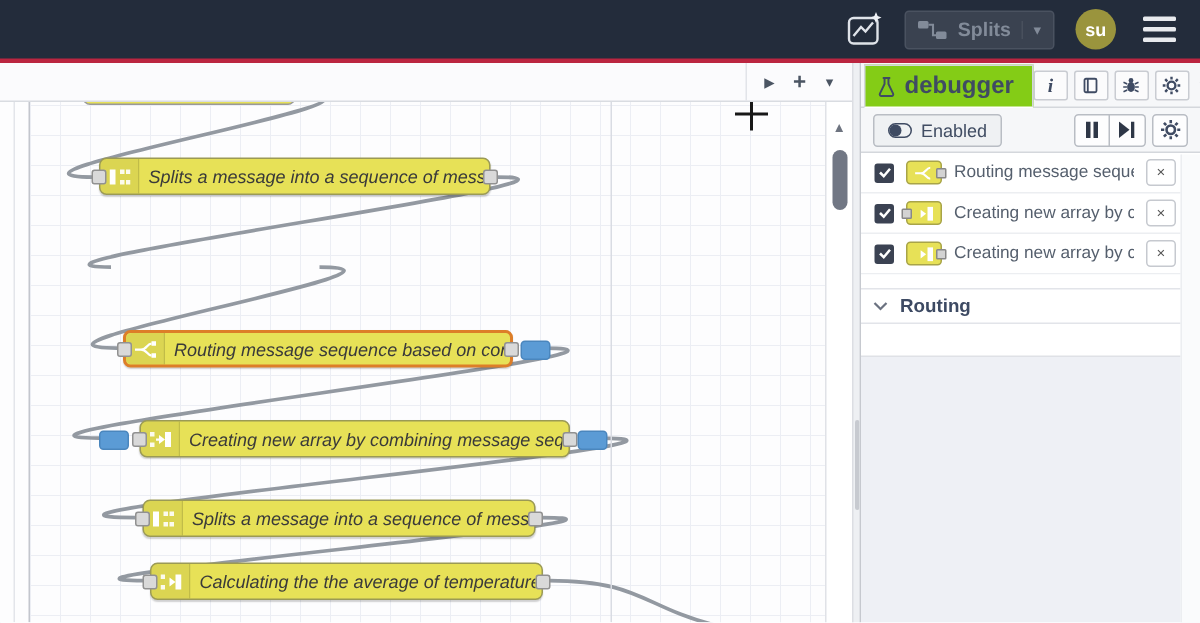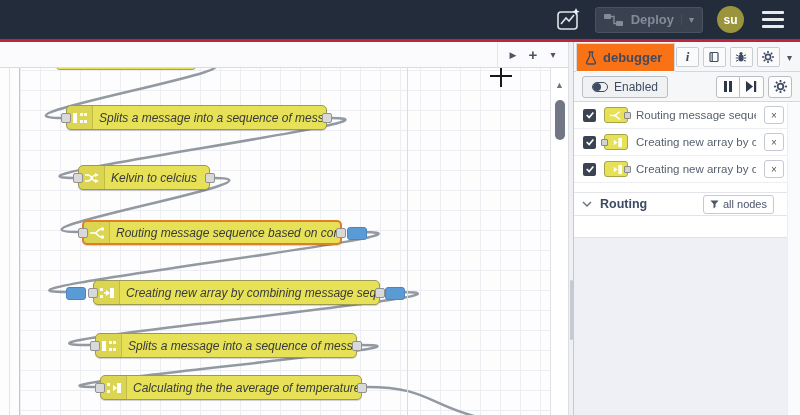--- a/index.html
+++ b/index.html
@@ -54,21 +54,21 @@
   .vscroll { width:18px; background:#ffffff; border-left:1px solid #e0e2e7; position:relative; flex:0 0 18px; }
   .vscroll .arrow-up { position:absolute; top:12px; left:0; right:0; text-align:center; color:#6e7480; font-size:9px; cursor:pointer; }
   .vscroll .thumb { position:absolute; top:32px; left:4px; width:10px; height:40px; background:#717784; border-radius:5px; cursor:pointer; }
 
   .splitter { width:5px; background:#eef0f3; border-left:1px solid #dcdee3; position:relative; cursor:col-resize; flex:0 0 5px; }
   .splitter .grip { position:absolute; top:238px; left:1px; width:3px; height:60px; background:#c7cad0; border-radius:2px; }
 
   
   .sidebar { width:227px; flex:0 0 227px; background:#fff; border-left:1px solid #c6c9cf; display:flex; flex-direction:column; position:relative; }
   .sb-tabs { height:30px; flex:0 0 30px; background:#f6f7f9; border-bottom:1px solid #d4d7dc; display:flex; align-items:flex-end; }
-  .sb-tab { height:29px; margin-bottom:-1px; background:#f97316; border:1px solid #d4d7dc; border-bottom:1px solid #fff; display:flex; align-items:center; gap:6px; padding:0 12px 0 8px; margin-left:2px; font-size:13px; font-weight:bold; color:#3f4b63; cursor:pointer; }
+  .sb-tab { height:29px; margin-bottom:-1px; background:#84cc16; border:1px solid #d4d7dc; border-bottom:1px solid #fff; display:flex; align-items:center; gap:6px; padding:0 12px 0 8px; margin-left:2px; font-size:16px; font-weight:bold; color:#3f4b63; cursor:pointer; }
   .sb-tabbtns { margin-left:auto; display:flex; align-items:center; gap:4px; padding-right:5px; padding-bottom:4px; }
   .sb-tabbtn { width:23px; height:20px; border:1px solid #c9ccd2; border-radius:2px; background:#fbfbfc; display:flex; align-items:center; justify-content:center; color:#3f4b63; cursor:pointer; }
   .sb-tabbtn.info { font-family:"Liberation Serif", serif; font-style:italic; font-weight:bold; font-size:13px; }
   .sb-caret { color:#4b5563; font-size:10px; padding:0 3px; cursor:pointer; }
 
   .sb-toolbar { height:30px; flex:0 0 30px; background:#f6f7f9; border-bottom:1px solid #d4d7dc; display:flex; align-items:center; padding:0 8px; }
   .enabled-btn { height:22px; border:1px solid #b9bdc4; border-radius:3px; background:#eff1f3; display:flex; align-items:center; gap:6px; padding:0 9px; font-size:12px; color:#414d63; cursor:pointer; }
   .toggle-glyph { width:16px; height:10px; border:1px solid #3f4b63; border-radius:5px; position:relative; }
   .toggle-glyph::before { content:""; position:absolute; left:0px; top:0px; width:8px; height:8px; border-radius:50%; background:#3f4b63; }
   .sb-toolbar-right { margin-left:auto; display:flex; align-items:center; gap:4px; }
@@ -107,21 +107,21 @@
         <polyline points="6,17 11,11 14,14 19,8" fill="none" stroke="#dfe3e9" stroke-width="1.6"></polyline>
         <path d="M21,1 l1.1,2.6 2.6,1.1 -2.6,1.1 -1.1,2.6 -1.1,-2.6 -2.6,-1.1 2.6,-1.1 z" fill="#eef1f5"></path>
       </svg>
     </div>
     <div class="deploy-btn">
       <svg width="20" height="14" viewBox="0 0 20 14">
         <rect x="0" y="1" width="7" height="5" rx="1" fill="#828b99"></rect>
         <rect x="12" y="8" width="7" height="5" rx="1" fill="#828b99"></rect>
         <path d="M7,3.5 H10 V10.5 H12" fill="none" stroke="#828b99" stroke-width="1.4"></path>
       </svg>
-      <span class="deploy-label">Deploy</span>
+      <span class="deploy-label">Splits</span>
       <span class="deploy-caret">▾</span>
     </div>
     <div class="avatar">su</div>
     <div class="hamburger">
       <div></div>
         <div></div>
         <div></div>
     </div>
   </div>
 
@@ -161,32 +161,20 @@
                   <rect x="11" y="1" width="3" height="3" fill="#fff" opacity="0.9"></rect>
                   <rect x="7" y="8" width="3" height="3" fill="#fff" opacity="0.9"></rect>
                   <rect x="11" y="8" width="3" height="3" fill="#fff" opacity="0.9"></rect>
                 </svg>
             </div>
             <div class="node-label">Splits a message into a sequence of messages.</div>
             <div class="port in"></div>
             <div class="port out"></div>
           </div>
 
-          <div class="node" style="left:78px; top:97px; width:132px;">
-            <div class="node-icon-area">
-              <svg width="14" height="12" viewBox="0 0 14 12">
-                  <path d="M0,3 h3 C7,3 7,9 10,9 M0,9 h3 C7,9 7,3 10,3" fill="none" stroke="#fff" stroke-width="1.5"></path>
-                  <path d="M10,7 l4,2 -4,2 z" fill="#fff"></path>
-                  <path d="M10,1 l4,2 -4,2 z" fill="#fff"></path>
-                </svg>
-            </div>
-            <div class="node-label">Kelvin to celcius</div>
-            <div class="port in"></div>
-            <div class="port out"></div>
-          </div>
 
           <div class="node selected" style="left:82px; top:152px; width:260px;">
             <div class="node-icon-area">
               <svg width="14" height="12" viewBox="0 0 14 12">
                   <path d="M0,6 h4 M4,6 C8,6 8,2 11,2 M4,6 C8,6 8,10 11,10" fill="none" stroke="#fff" stroke-width="1.5"></path>
                   <rect x="11" y="0.5" width="3" height="3" fill="#fff"></rect>
                   <rect x="11" y="8.5" width="3" height="3" fill="#fff"></rect>
                 </svg>
             </div>
             <div class="node-label">Routing message sequence based on condition</div>
@@ -390,26 +378,20 @@
         <div class="x-btn">×</div>
       </div>
 
       <div class="bp-spacer"></div>
 
       <div class="section-header msg-header">
         <svg width="10" height="8" viewBox="0 0 10 8">
             <polyline points="1,2 5,6 9,2" fill="none" stroke="#6b7280" stroke-width="1.5"></polyline>
           </svg>
         <span class="section-title">Routing</span>
-        <div class="filter-btn">
-          <svg width="9" height="9" viewBox="0 0 11 11">
-              <path d="M0.5,0.5 h10 l-3.8,4.5 v3.5 l-2.4,2 v-5.5 z" fill="#4a5568"></path>
-            </svg>
-          <span>all nodes</span>
-        </div>
       </div>
       <div class="msg-empty-row"></div>
       <div class="msg-rest"></div>
 
       <div class="sb-scrollstrip"></div>
     </div>
   </div>
 </div>
 
 </body></html>

